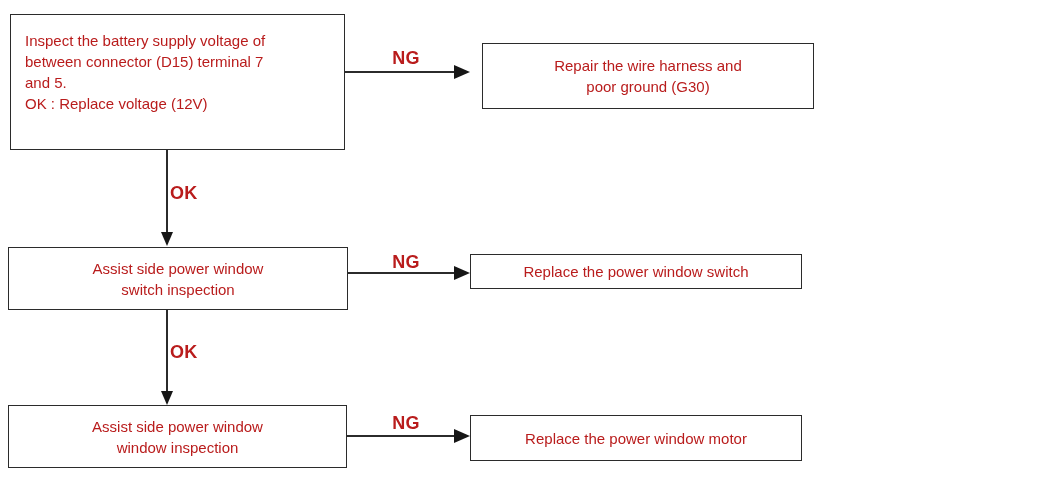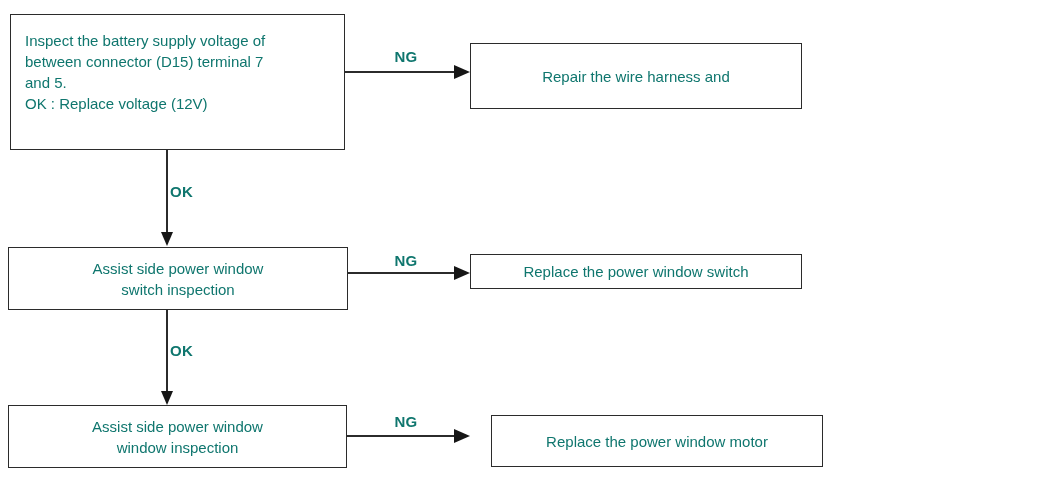--- a/index.html
+++ b/index.html
@@ -6,21 +6,21 @@
     margin: 0;
     padding: 0;
     background: #ffffff;
   }
   #canvas {
     position: relative;
     width: 1050px;
     height: 490px;
     background: #ffffff;
     font-family: "Liberation Sans", "DejaVu Sans", sans-serif;
-    color: #0f766e;
+    color: #b91c1c;
     overflow: hidden;
   }
   .node {
     position: absolute;
     box-sizing: border-box;
     border: 1.6px solid #2b2b2b;
     background: #ffffff;
     font-size: 15px;
     line-height: 21px;
   }
@@ -30,25 +30,25 @@
     justify-content: center;
     align-items: center;
     text-align: center;
   }
   .node.lefttext {
     padding: 15px 12px 0 14px;
     text-align: left;
   }
   
   #n1 { left: 10px;  top: 14px;  width: 335px; height: 136px; }
-  #n2 { left: 470px; top: 43px;  width: 332px; height: 66px;  }
+  #n2 { left: 482px; top: 43px;  width: 332px; height: 66px;  }
   #n3 { left: 8px;   top: 247px; width: 340px; height: 63px;  }
   #n4 { left: 470px; top: 254px; width: 332px; height: 35px;  }
   #n5 { left: 8px;   top: 405px; width: 339px; height: 63px;  }
-  #n6 { left: 470px; top: 415px; width: 332px; height: 52px; margin-left: 21px;  }
+  #n6 { left: 470px; top: 415px; width: 332px; height: 46px;  }
 
   .hline, .vline {
     position: absolute;
     background: #2b2b2b;
   }
   .hline { height: 2px; }
   .vline { width: 2px; }
 
   .head-right {
     position: absolute;
@@ -60,21 +60,21 @@
   .head-down {
     position: absolute;
     width: 0; height: 0;
     border-top: 14px solid #161616;
     border-left: 6px solid transparent;
     border-right: 6px solid transparent;
   }
 
   .edge-label {
     position: absolute;
-    font-size: 15px;
+    font-size: 18px;
     font-weight: bold;
     width: 36px;
     text-align: center;
     letter-spacing: 0.3px;
   }
 
   
   #h1 { left: 345px; top: 71px;  width: 109px; }
   #a1 { left: 454px; top: 65px; }
   #lng1 { left: 388px; top: 48px; }
@@ -106,20 +106,21 @@
     <div>and 5.</div>
     <div>OK : Replace voltage (12V)</div>
   </div>
 
   <div class="hline" id="h1"></div>
   <div class="head-right" id="a1"></div>
   <div class="edge-label" id="lng1">NG</div>
 
   <div class="node centered" id="n2">
     <div>Repair the wire harness and</div>
+    <div>poor ground (G30)</div>
   </div>
 
   <div class="vline" id="v1"></div>
   <div class="head-down" id="d1"></div>
   <div class="edge-label" id="lok1">OK</div>
 
   <div class="node centered" id="n3">
     <div>Assist side power window</div>
     <div>switch inspection</div>
   </div>

